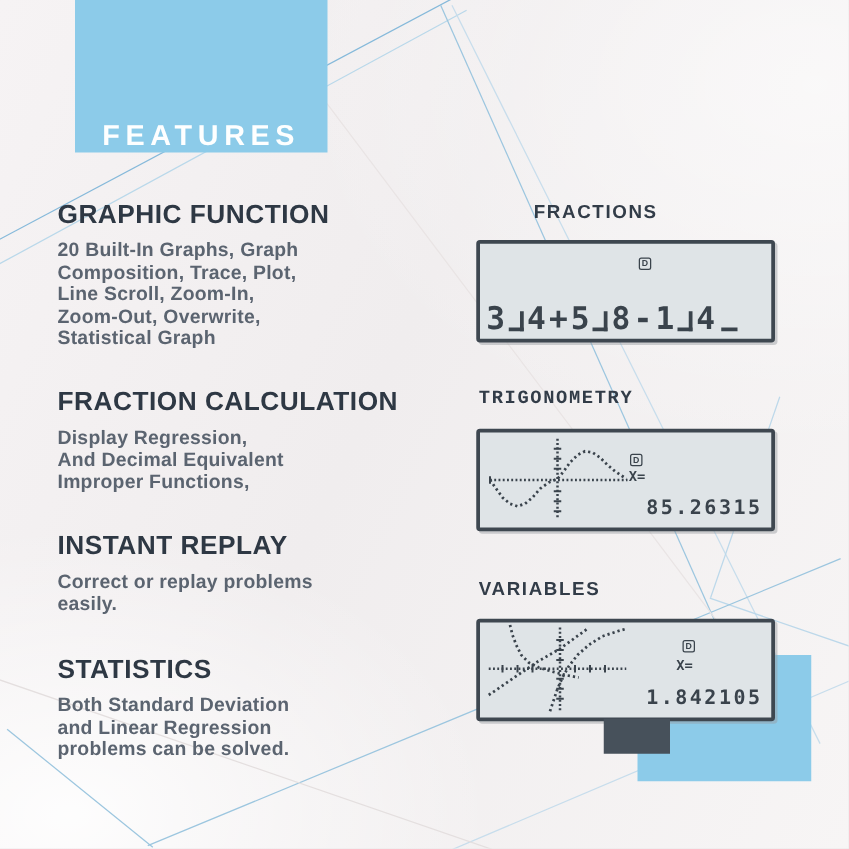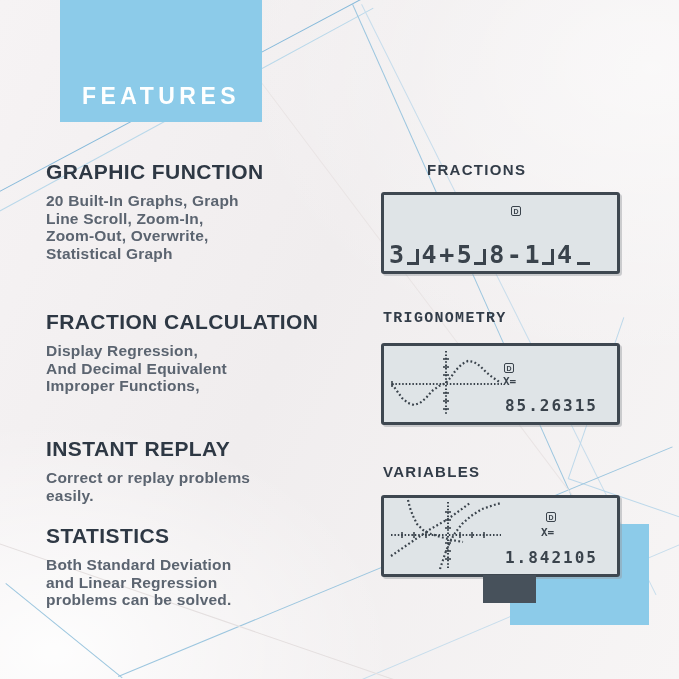--- a/index.html
+++ b/index.html
@@ -20,49 +20,49 @@
   .bl5a{left:568px;top:478px;width:170px;border-top:1.3px solid #bcd8ea;transform:rotate(-71deg);}
   .bl5b{left:568px;top:478px;width:130px;border-top:1.3px solid #bcd8ea;transform:rotate(19deg);}
   .bl6a{left:6px;top:583px;width:150px;border-top:1.5px solid #9cc6df;transform:rotate(39deg);}
   .bl6b{left:118px;top:676px;width:600px;border-top:1.5px solid #9cc6df;transform:rotate(-22.5deg);}
   .bl6c{left:362px;top:679px;width:350px;border-top:1.3px solid #c7ddec;transform:rotate(-23deg);}
   .bl7{left:-10px;top:540px;width:430px;border-top:1.3px solid #e4dfdf;transform:rotate(19deg);}
   .bl8{left:248px;top:64px;width:600px;border-top:1.3px solid #e9e4e4;transform:rotate(53deg);}
   
   .features-box{
     position:absolute;left:60px;top:0;width:202px;height:122px;background:#8ccbe9;
-    display:flex;align-items:flex-end;justify-content:center;padding-bottom:12px;box-sizing:border-box;
+    display:flex;align-items:flex-end;justify-content:center;padding-bottom:0;box-sizing:border-box;
   }
   .features-box span{color:#feffff;font-size:23px;font-weight:600;letter-spacing:4.5px;}
   
   .lsec{position:absolute;left:46px;width:300px;}
   .lhead{font-size:21px;font-weight:700;color:#2e3844;letter-spacing:.4px;white-space:nowrap;}
   .lbody{margin-top:8px;font-size:15.5px;color:#5b6470;letter-spacing:.2px;font-weight:bold;}
   .lbody div{line-height:17.5px;white-space:nowrap;}
-  .s1{top:160px;} .s2{top:310px;} .s3{top:425px;margin-top:12px;} .s4{top:524px;}
+  .s1{top:160px;} .s2{top:310px;} .s3{top:425px;} .s4{top:524px;}
   
   .rhead{position:absolute;left:383px;font-size:15px;font-weight:700;color:#323c48;letter-spacing:1.3px;white-space:nowrap;}
   .rh1{top:161px;margin-left:44px;} .rh2{top:310px;font-family:Liberation Mono, monospace;} .rh3{top:463px;}
   .blue-square{position:absolute;left:510px;top:524px;width:139px;height:101px;background:#8ccbe9;}
   .stand{position:absolute;left:483px;top:575px;width:53px;height:28px;background:#47515b;}
   .lcd{
     position:absolute;left:381px;width:233px;height:76px;background:#dfe4e7;
     border:3px solid #3e4750;border-radius:3px;box-shadow:2px 2px 0 rgba(150,155,160,.45);
   }
   .d1{top:192px;} .d2{top:343px;} .d3{top:495px;}
   .lcd-ind{
     position:absolute;width:10px;height:10px;border:1.6px solid #3a434c;border-radius:2px;
     display:flex;align-items:center;justify-content:center;
     font-size:7px;font-weight:700;color:#3a434c;box-sizing:border-box;
   }
   .i1{left:127px;top:11px;} .i2{left:120px;top:17px;} .i3{left:162px;top:14px;}
   .lcd-x{position:absolute;font-family:"DejaVu Sans Mono",monospace;font-weight:700;font-size:11px;color:#3a434c;}
   .x2{left:119px;top:29px;} .x3{left:157px;top:28px;}
   .lcd-val{
-    position:absolute;right:19px;top:50px;font-family:"DejaVu Sans Mono",monospace;
+    position:absolute;right:7px;top:50px;font-family:"DejaVu Sans Mono",monospace;
     font-weight:700;font-size:16px;letter-spacing:2px;color:#3a434c;white-space:nowrap;
   }
   .lcd-expr{
     position:absolute;left:5px;bottom:4px;display:flex;align-items:flex-end;
     font-family:"DejaVu Sans Mono",monospace;font-weight:700;font-size:25px;color:#3a434c;
     letter-spacing:2.5px;line-height:1;
   }
   .frac-mark{display:inline-block;width:9px;height:13px;border-right:3px solid #3a434c;border-bottom:3px solid #3a434c;margin:0 3px 2px 0;}
   .cursor-mark{display:inline-block;width:13px;height:4px;border-bottom:3.5px solid #3a434c;margin:0 0 2px 2px;}
   .lcd svg{position:absolute;left:0;top:0;}
@@ -87,20 +87,21 @@
   <div class="blue-square"></div>
 
   <div class="features-box">
     <span>FEATURES</span>
   </div>
 
   <div class="lsec s1">
     <div class="lhead">GRAPHIC FUNCTION</div>
     <div class="lbody">
       <div>20 Built-In Graphs, Graph</div>
+      <div>Composition, Trace, Plot,</div>
       <div>Line Scroll, Zoom-In,</div>
       <div>Zoom-Out, Overwrite,</div>
       <div>Statistical Graph</div>
     </div>
   </div>
 
   <div class="lsec s2">
     <div class="lhead">FRACTION CALCULATION</div>
     <div class="lbody">
       <div>Display Regression,</div>

